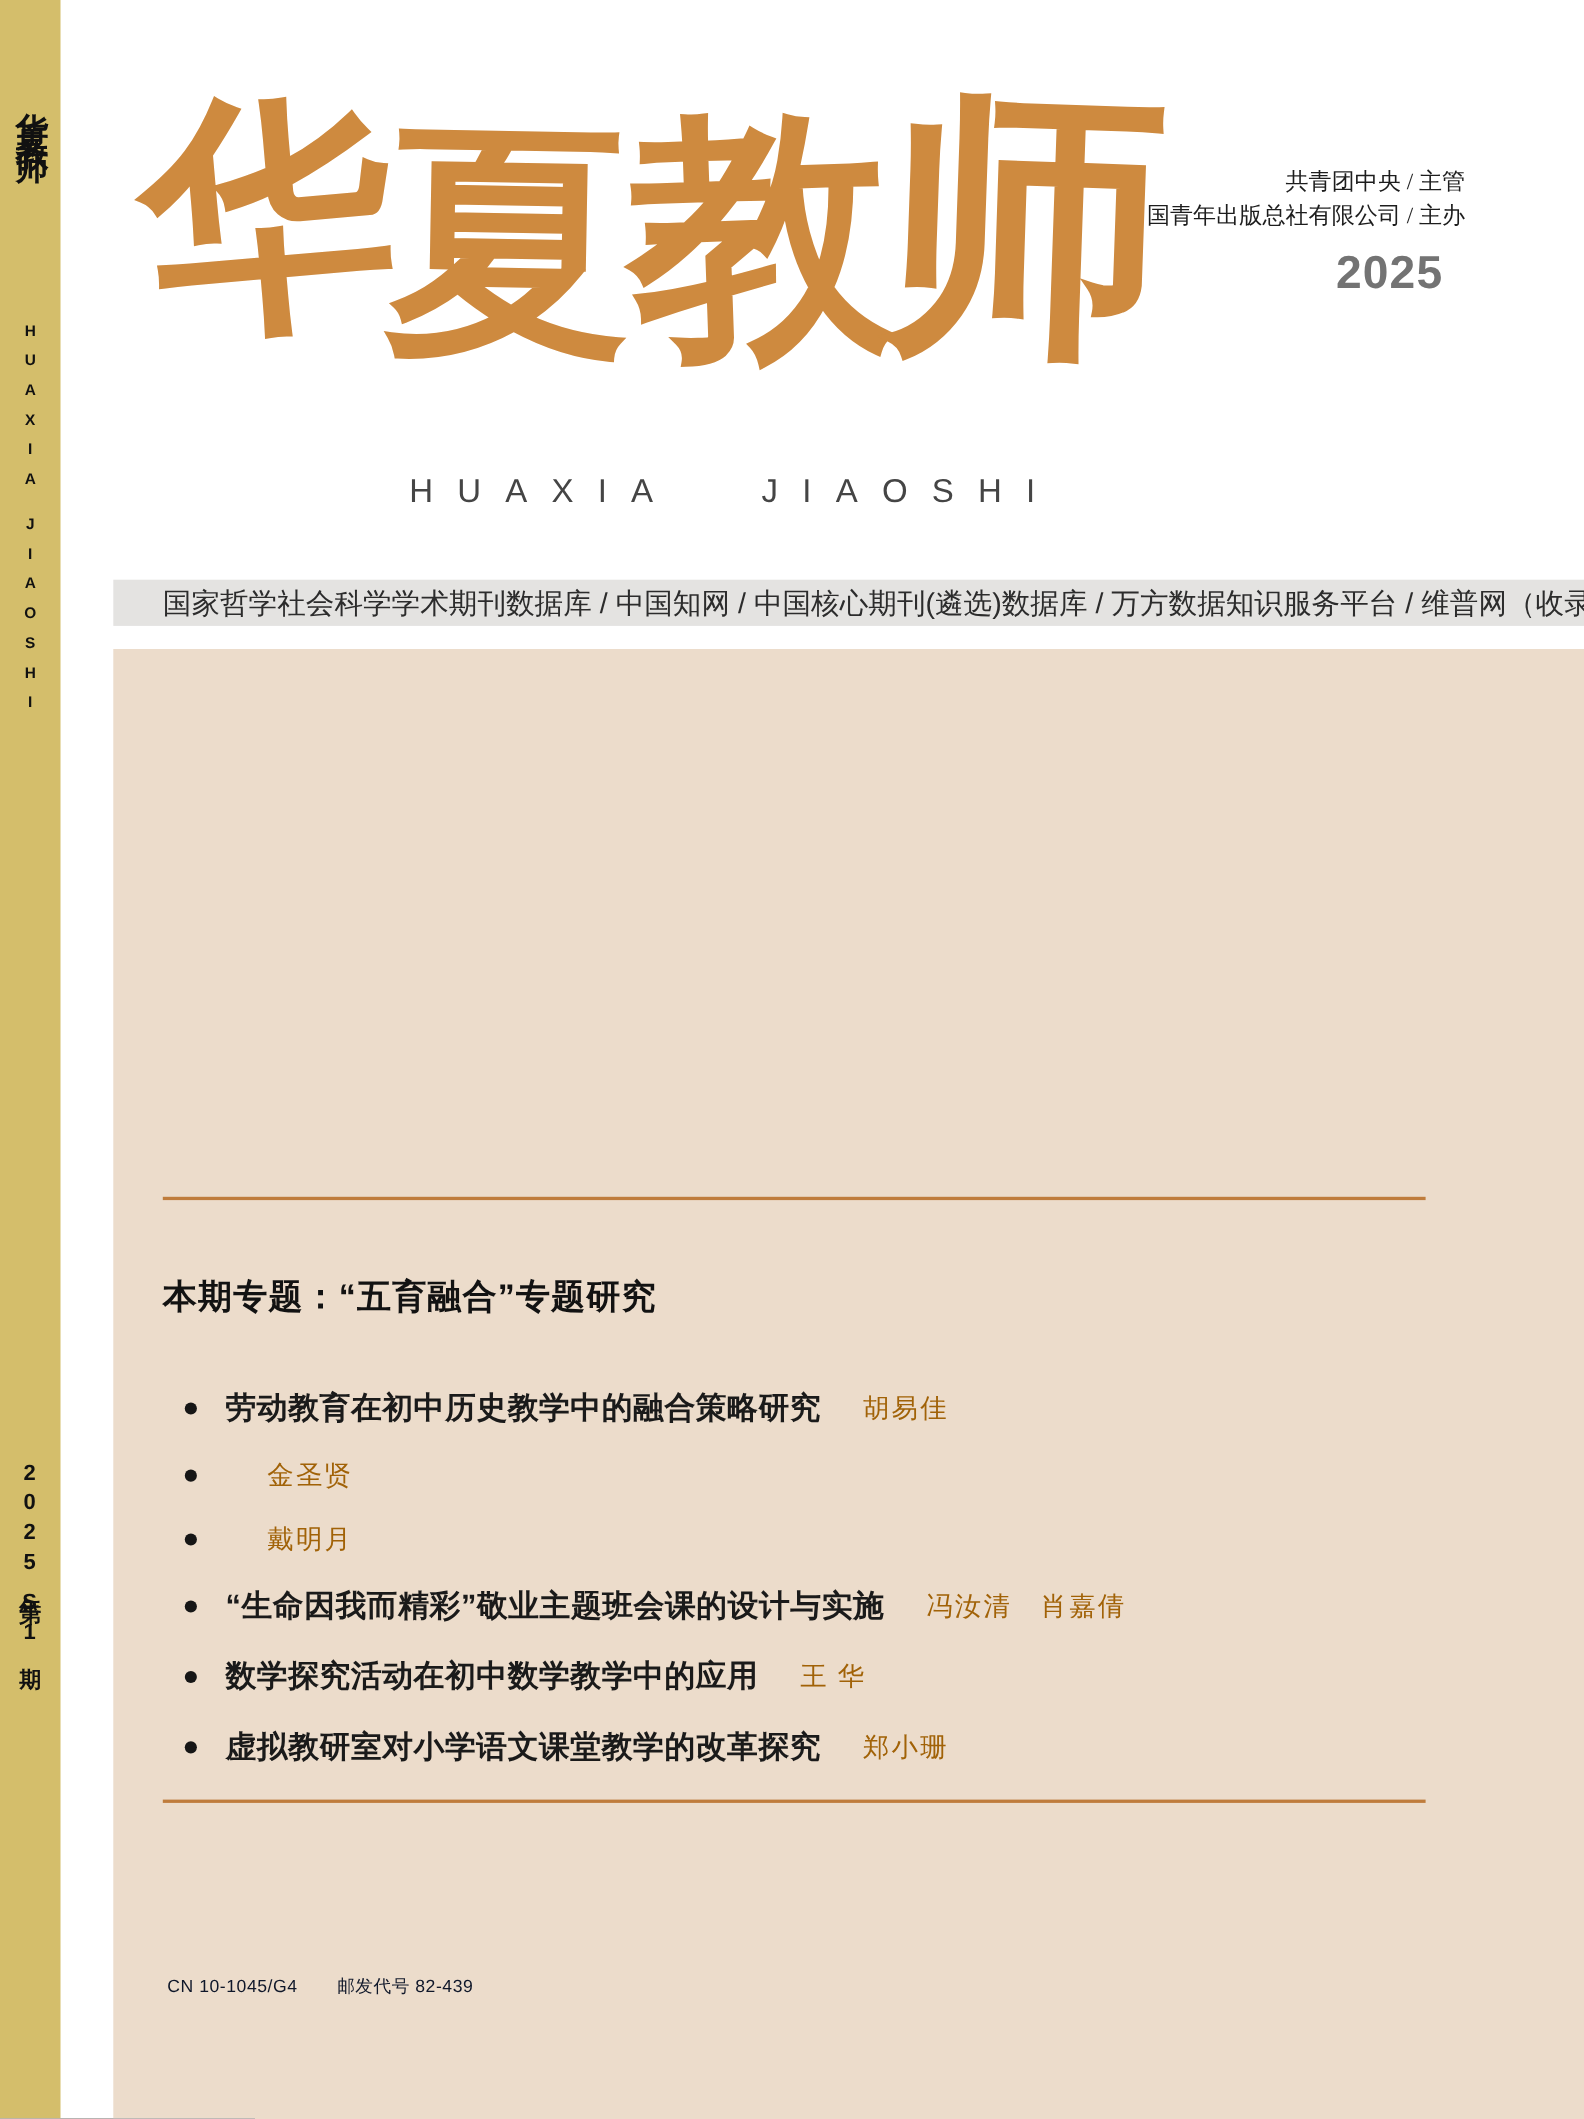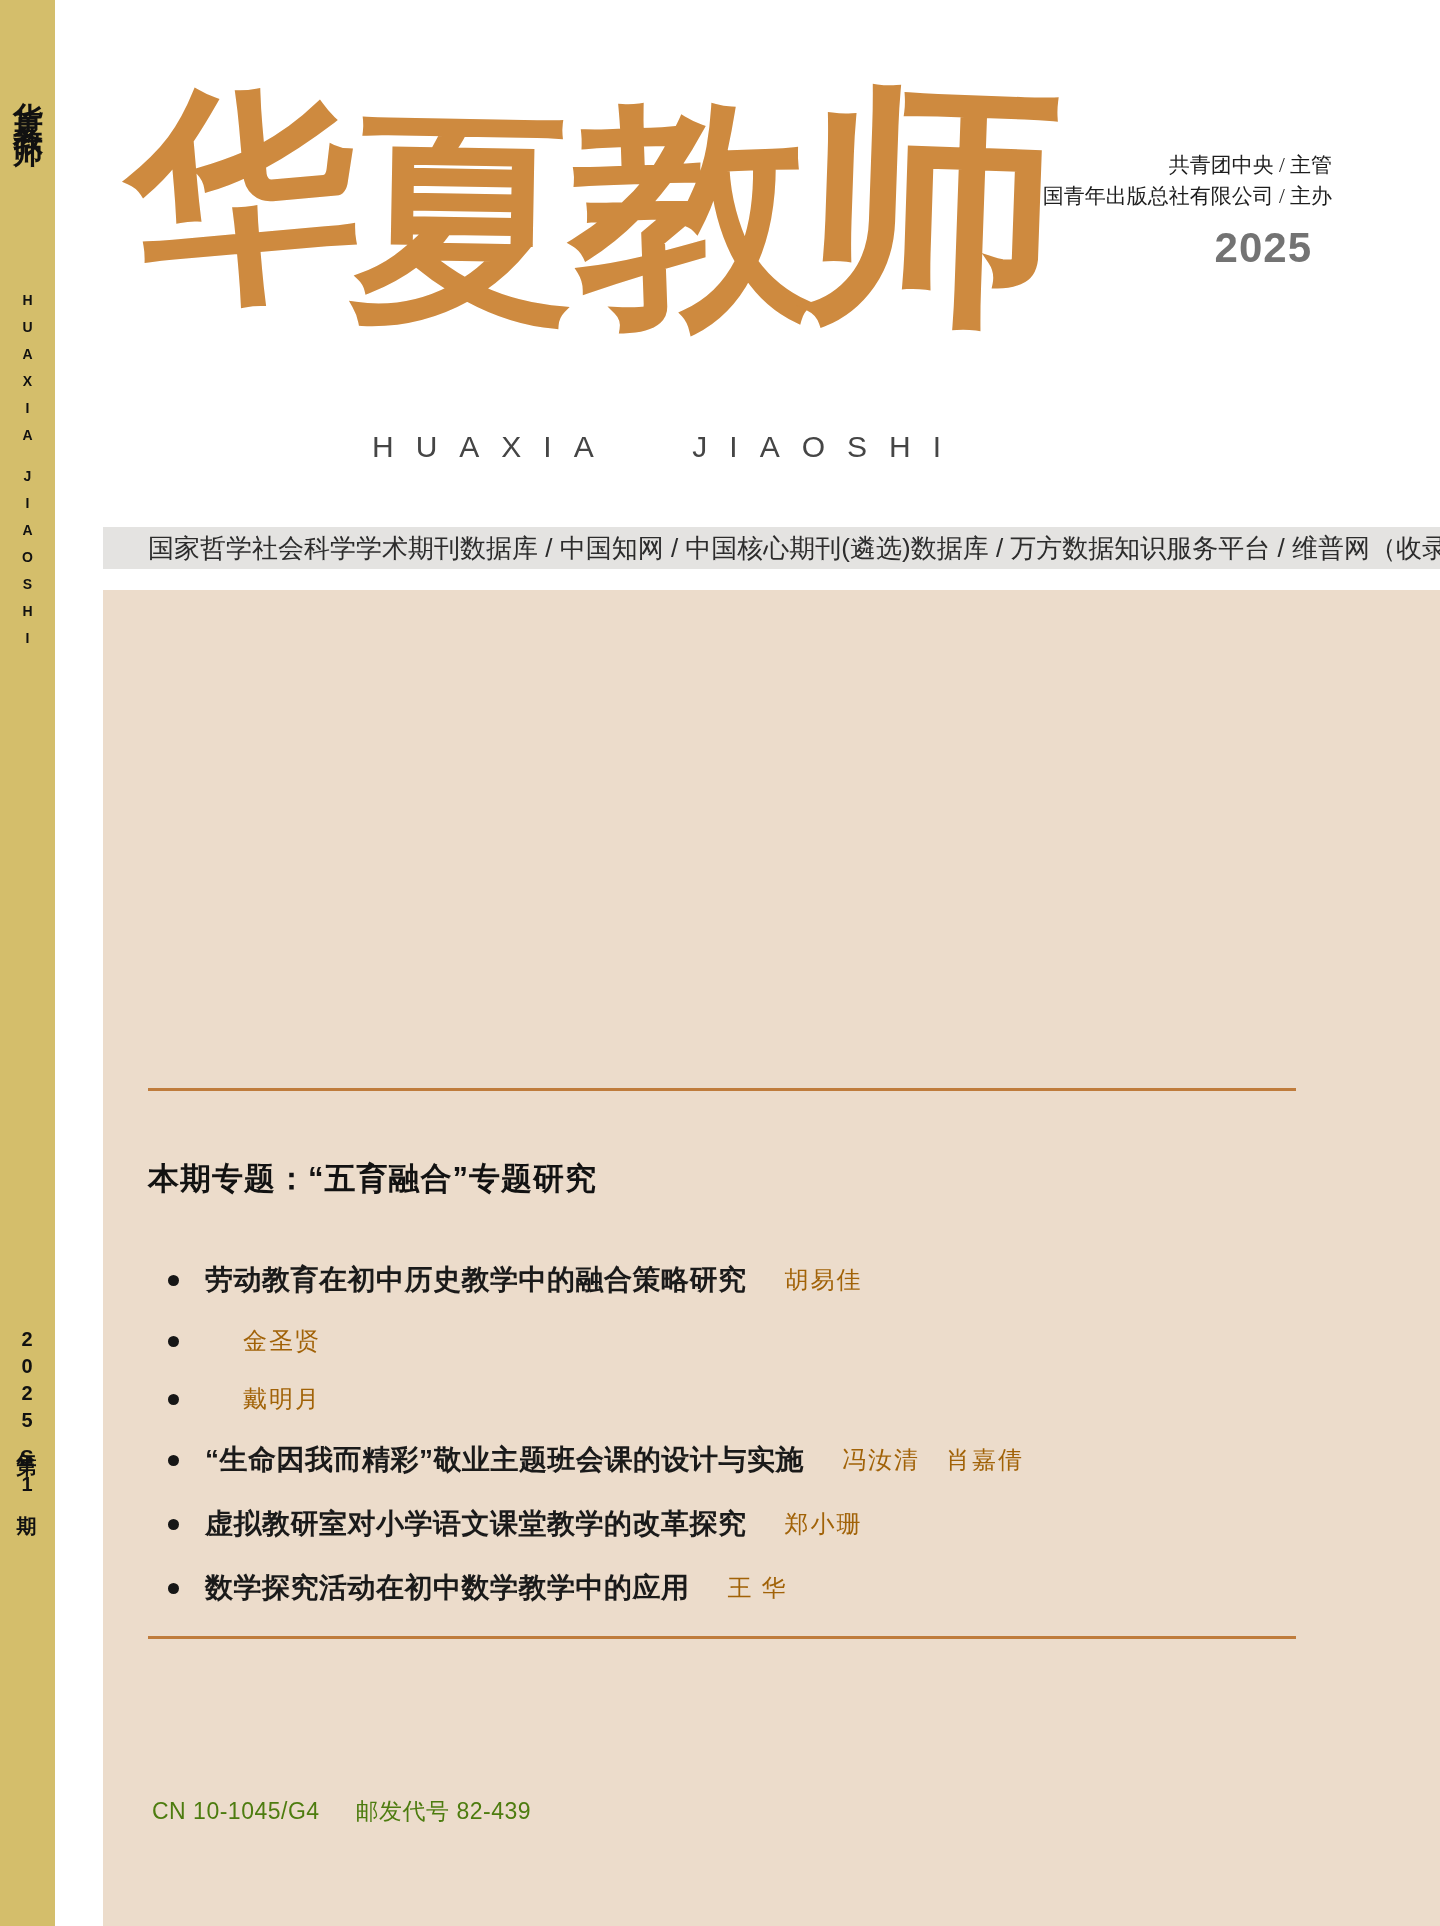--- a/index.html
+++ b/index.html
@@ -59,21 +59,21 @@
     position:absolute;left:155px;top:1248px;margin:13px;padding:0;list-style:none;width:1150px;
   }
   .articles li{display:flex;align-items:center;margin-bottom:26px;}
   .bullet{width:11px;height:11px;border-radius:50%;background:#161616;margin-right:26px;flex:none;}
   .art-title{font-size:28px;font-weight:bold;color:#1a1a1a;letter-spacing:0.5px;white-space:nowrap;}
   .art-authors{
     font-family:"Liberation Serif",serif;font-size:24px;color:#a16207;
     margin-left:38px;letter-spacing:2px;white-space:nowrap;
   }
   
-  .codes{position:absolute;left:152px;top:1796px;font-size:23px;color:#4d7c0f;letter-spacing:0.5px;}
+  .codes{position:absolute;left:152px;top:1796px;font-size:16px;color:#0f172a;letter-spacing:0.5px;}
   .codes .postal{margin-left:36px;}
   .watermark{
     position:absolute;right:30px;top:1948px;font-size:44px;color:#ffffff;letter-spacing:2px;
     text-shadow:3px 3px 3px rgba(90,78,66,0.85);white-space:nowrap;margin-top:32px;
   }
 </style>
 </head>
 <body>
 
 <div class="page">
@@ -118,27 +118,27 @@
       <span class="bullet"></span>
       <span class="art-authors">戴明月</span>
     </li>
       <li>
       <span class="bullet"></span>
       <span class="art-title">“生命因我而精彩”敬业主题班会课的设计与实施</span>
       <span class="art-authors">冯汝清　肖嘉倩</span>
     </li>
       <li>
       <span class="bullet"></span>
-      <span class="art-title">虚拟教研室对小学语文课堂教学的改革探究</span>
-      <span class="art-authors">郑小珊</span>
+      <span class="art-title">数学探究活动在初中数学教学中的应用</span>
+      <span class="art-authors">王 华</span>
     </li>
       <li>
       <span class="bullet"></span>
-      <span class="art-title">数学探究活动在初中数学教学中的应用</span>
-      <span class="art-authors">王 华</span>
+      <span class="art-title">虚拟教研室对小学语文课堂教学的改革探究</span>
+      <span class="art-authors">郑小珊</span>
     </li>
     </ul>
 
   <div class="rule rule-bottom"></div>
 
   <div class="codes">
     <span>CN 10-1045/G4</span><span class="postal">邮发代号 82-439</span>
   </div>
   <div class="watermark">知乎 @宅佬文化中心</div>
 

